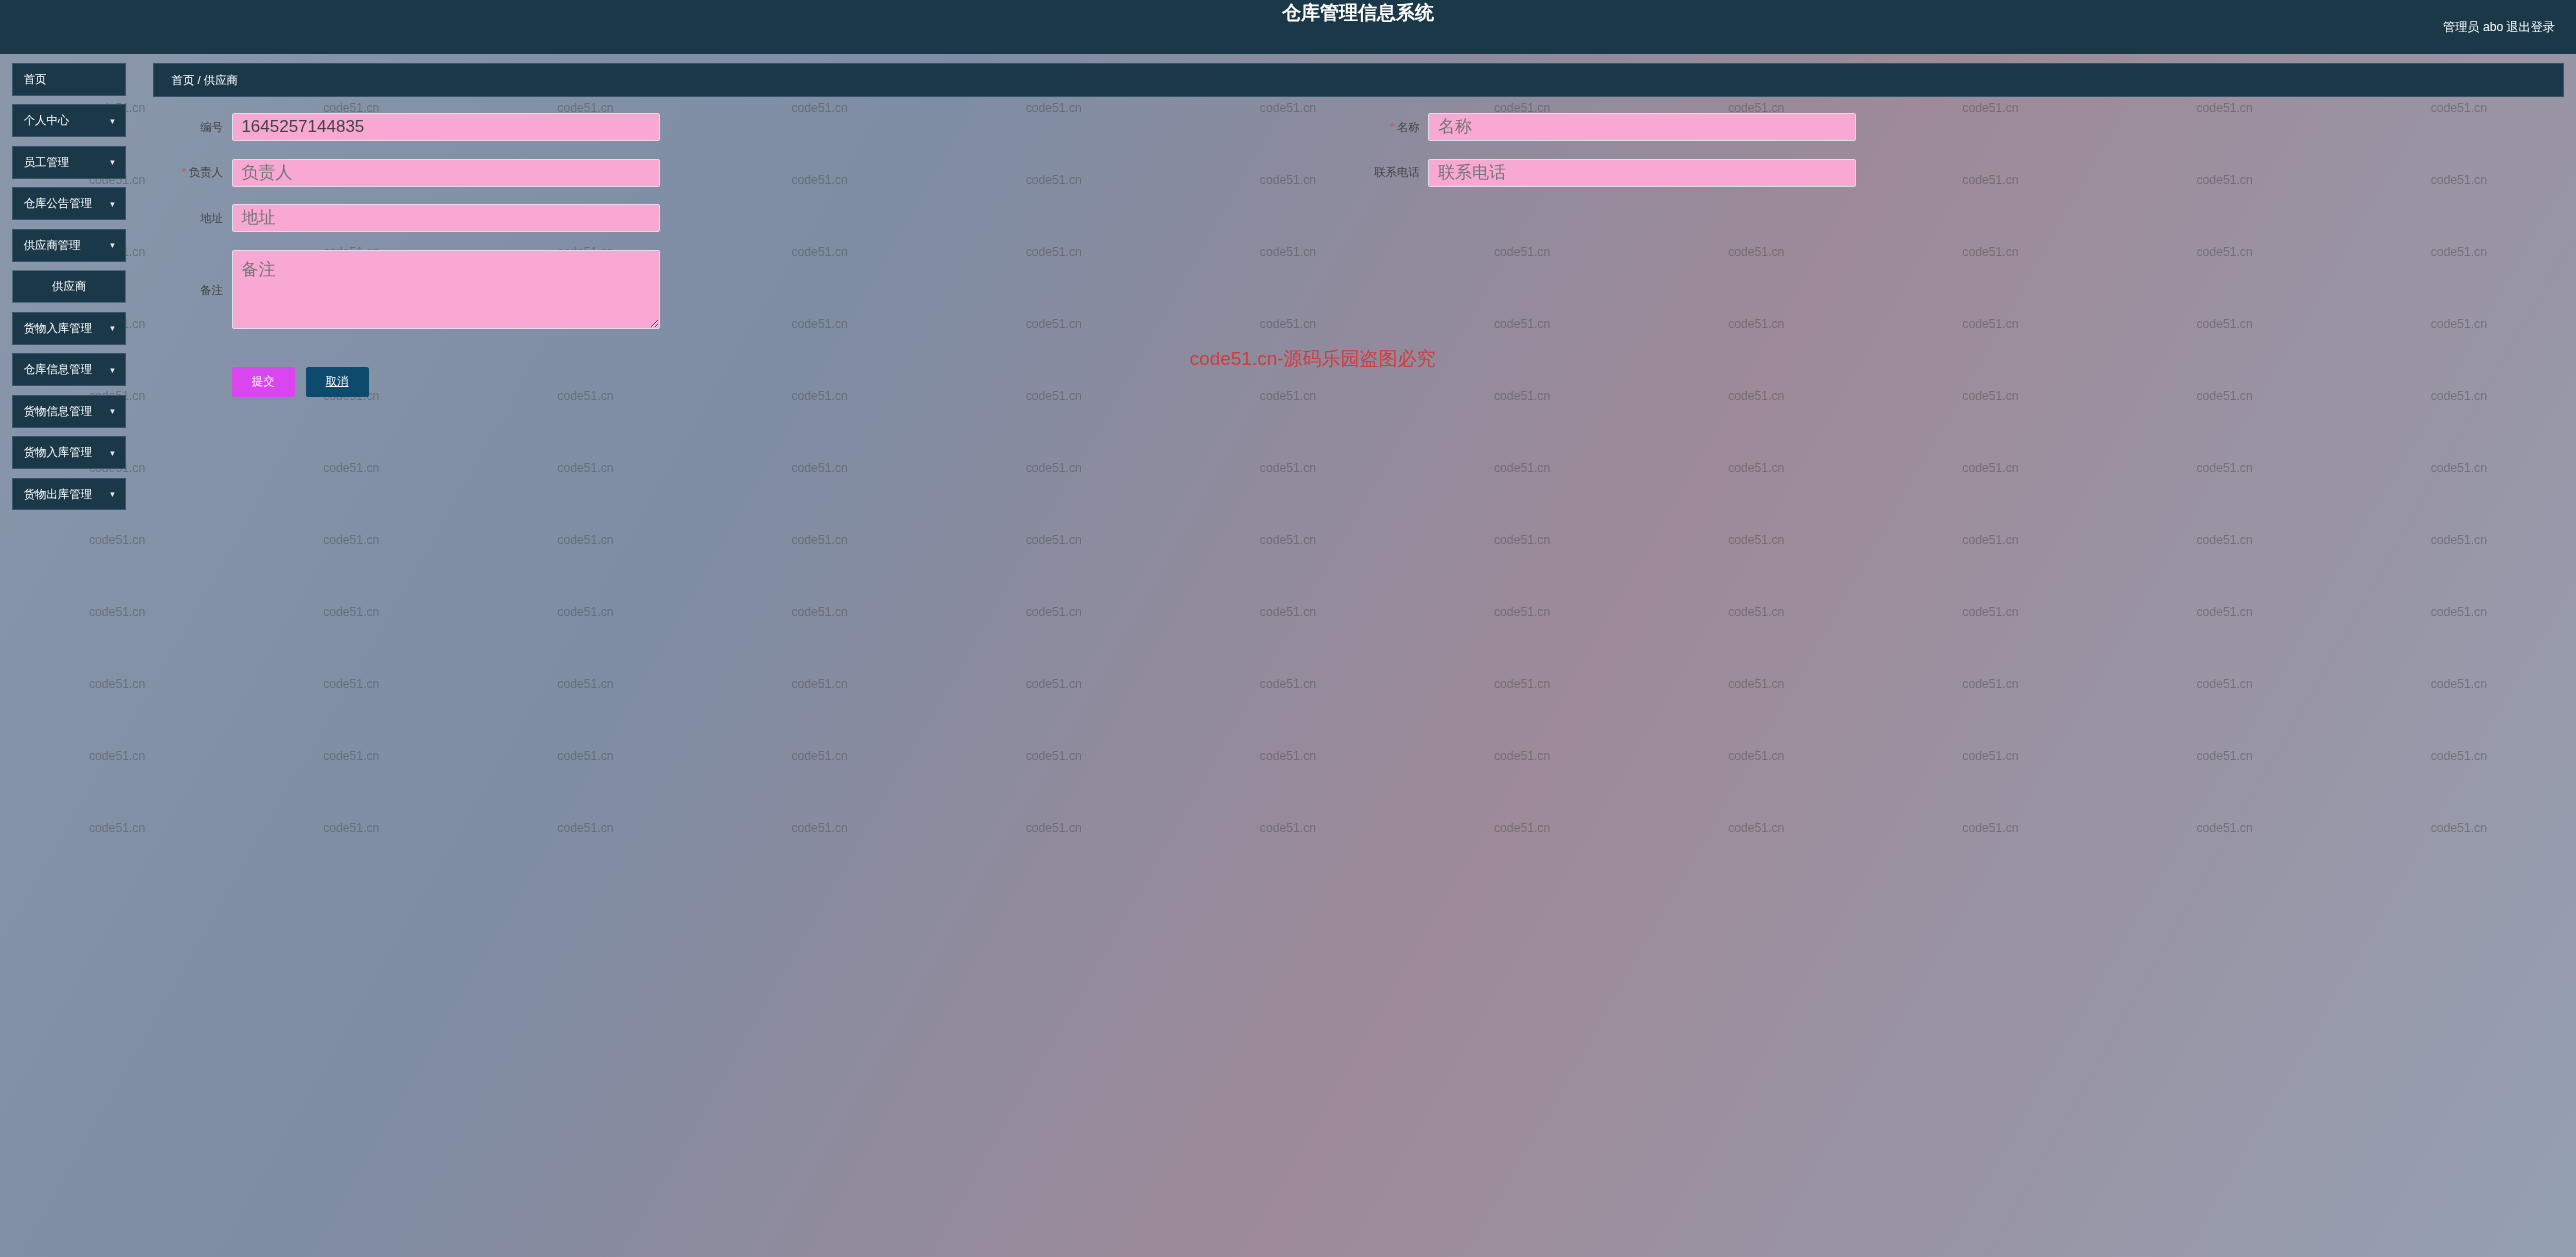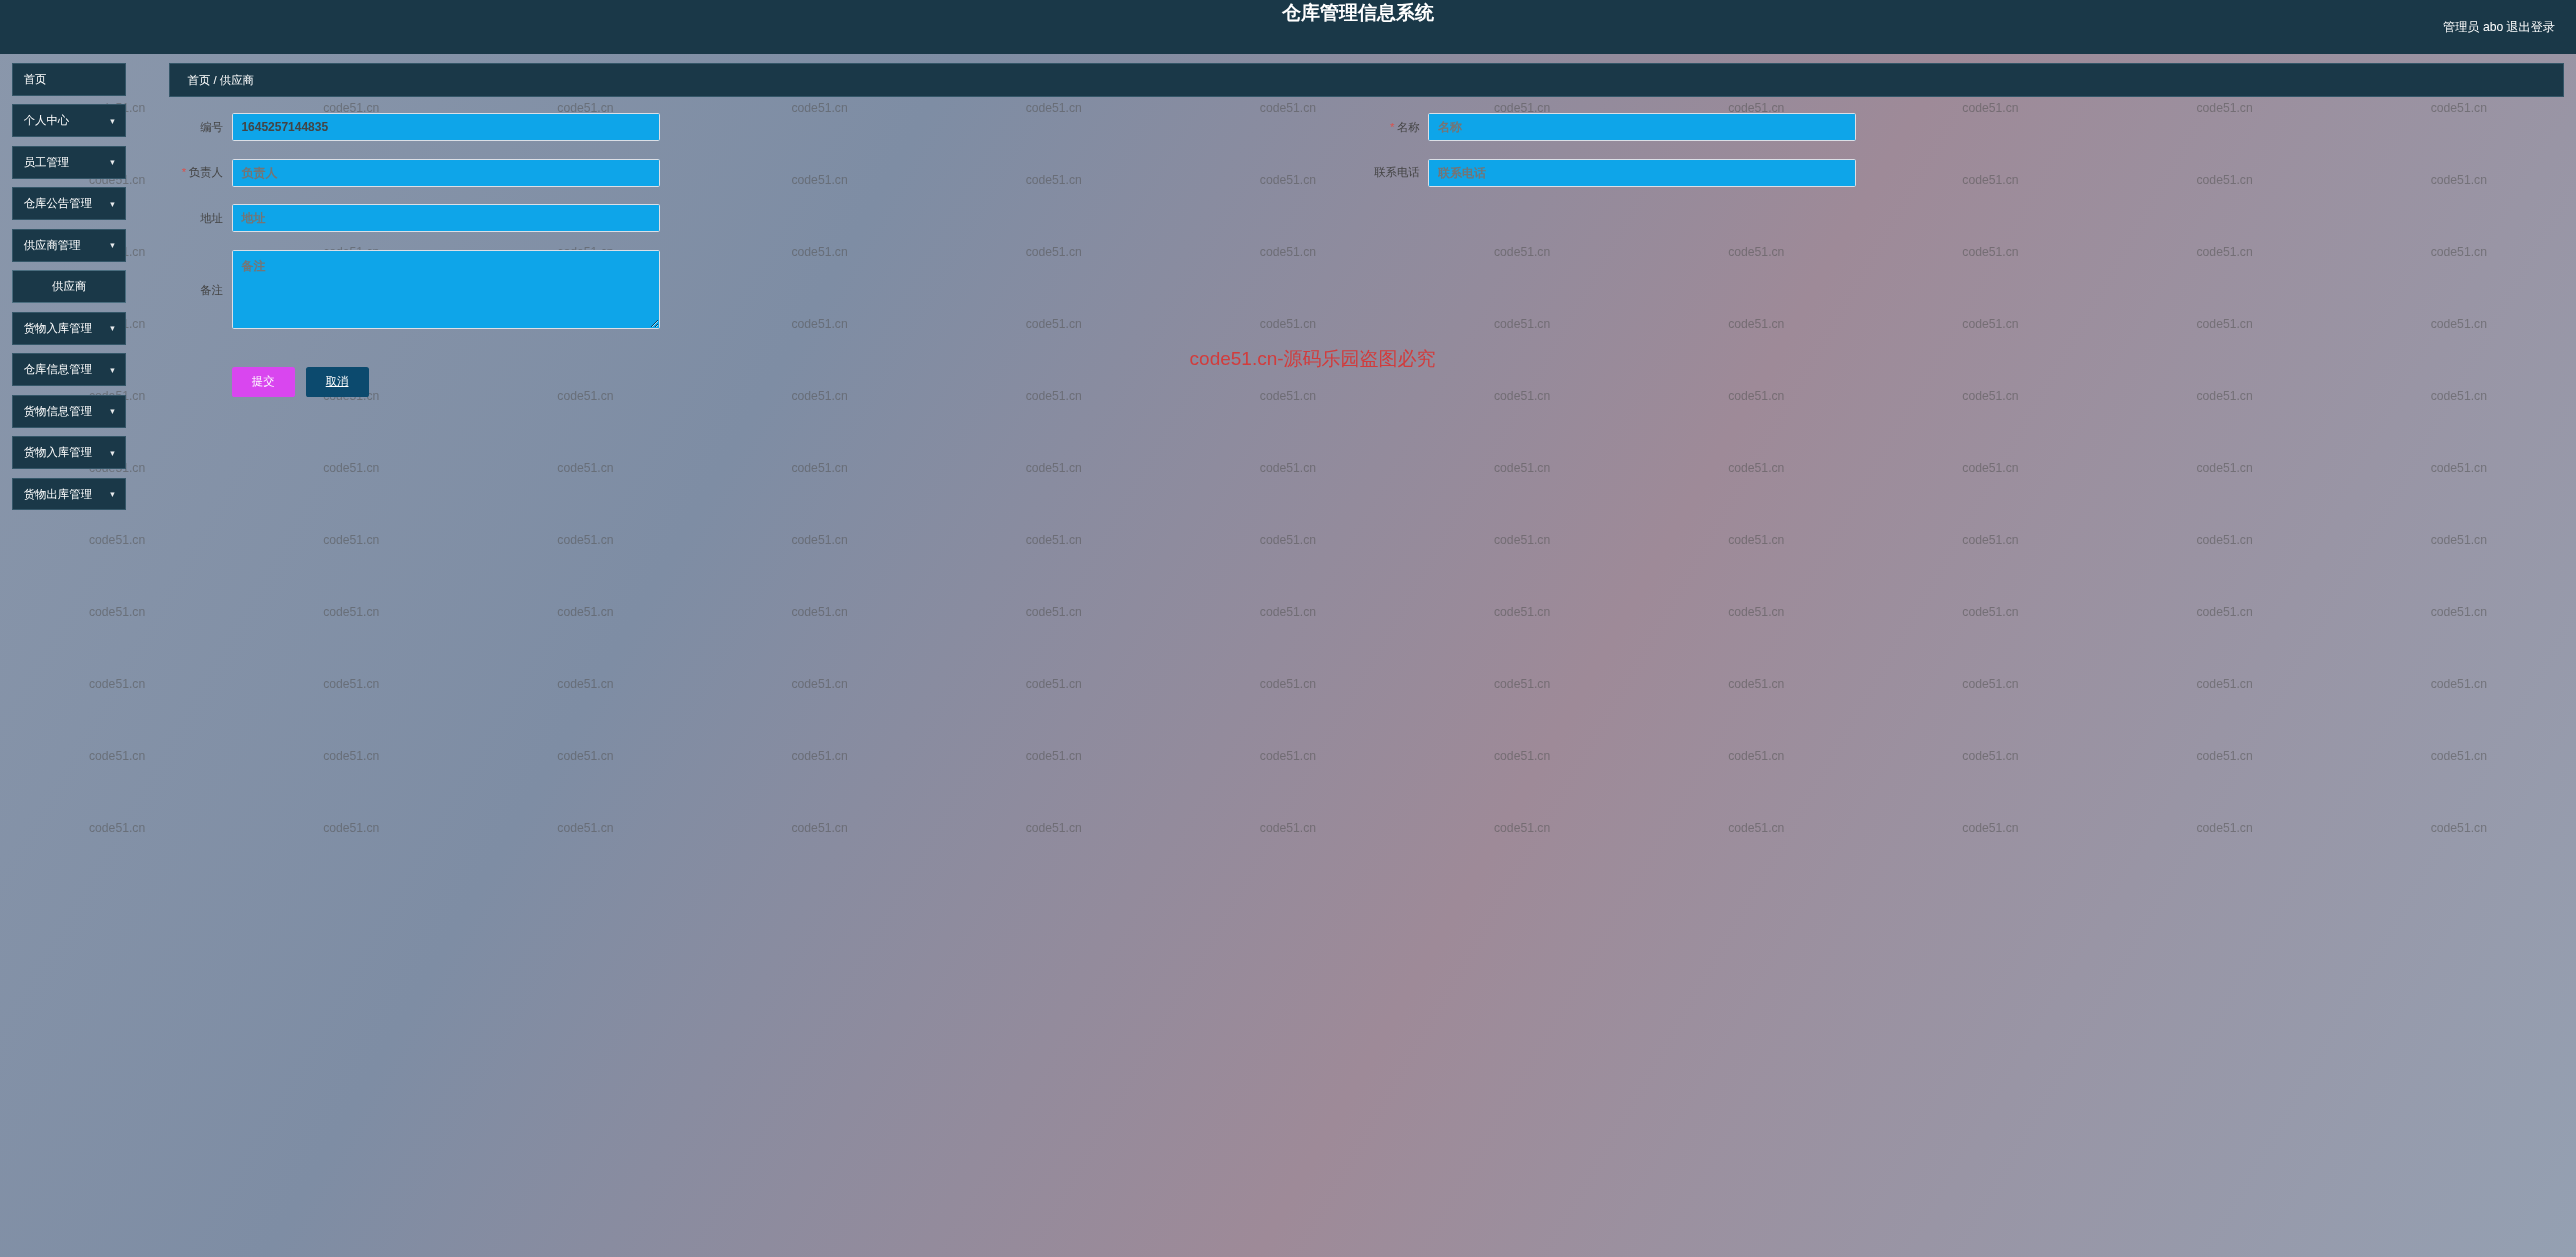--- a/index.html
+++ b/index.html
@@ -80,21 +80,20 @@
     bottom: 12.2px;
     z-index: 5;
   }
   .breadcrumb {
     background: #1a3848;
     color: #fff;
     font-size: 11.4px;
     padding: 8.7px 17.5px;
     border: 0.9px solid #345668;
     margin-bottom: 15.7px;
-    margin-left: 16px;
   }
 
   
   .form {
     display: grid;
     grid-template-columns: 1fr 1fr;
     padding: 0 8.7px;
   }
   .form-row {
     display: flex;
@@ -118,24 +117,23 @@
     flex: 1;
   }
   .form-row .control input,
   .form-row .control textarea {
     width: 100%;
     max-width: 428px;
     height: 28px;
     border: 0.9px solid #dcdfe6;
     border-radius: 1.7px;
     padding: 0 8.7px;
-    font-size: 12px;
+    font-size: 17px;
     color: #444;
-    background: #0ea5e9;
-    font-weight: bold;
+    background: #f9a8d4;
   }
   .form-row .control textarea {
     height: 79px;
     padding: 7px 8.7px;
     resize: vertical;
   }
 
   .actions {
     grid-column: 1 / -1;
     padding-left: 70px;

